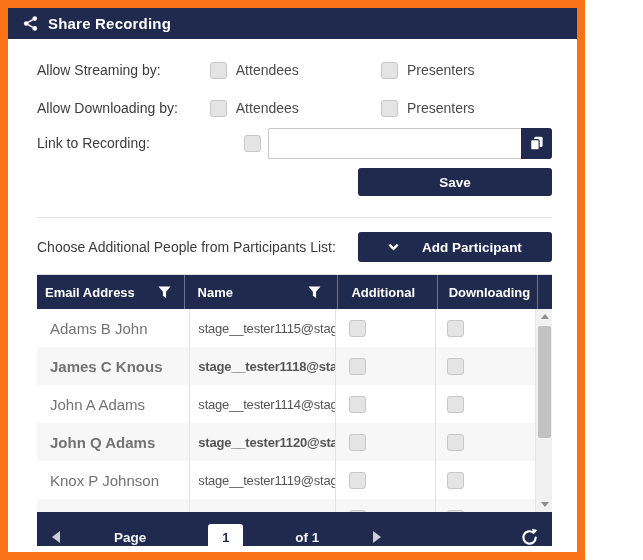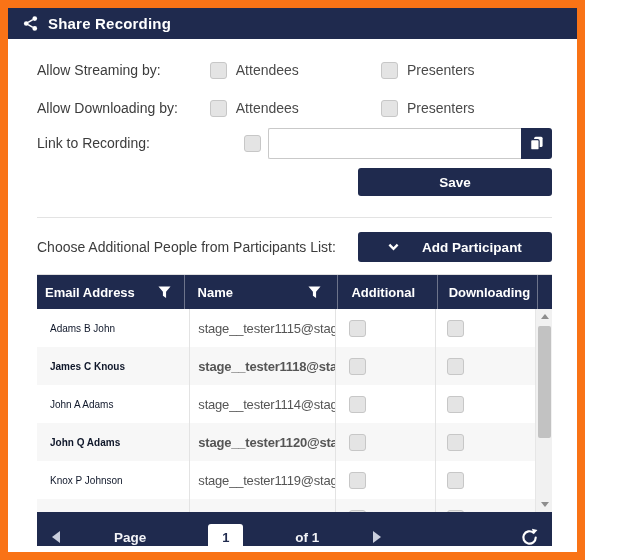--- a/index.html
+++ b/index.html
@@ -65,21 +65,21 @@
   .gh-email{ width:167px; padding:0 13px 0 8px; }
   .gh-stream{ width:113px; padding-left:13px; }
   .gh-down{ width:115px; padding-left:11px; }
   .gh-corner{ width:17px; }
   .grid-body{ position:relative; height:203px; overflow:hidden; background:#fff; }
   .rows{ margin-right:17px; }
   .grid-row{ display:flex; height:38px; align-items:center; background:#fff; }
   .grid-row.alt{ background:#f7f7f7;font-weight:bold; }
   .gr-cell{ height:100%; display:flex; align-items:center; overflow:hidden; white-space:nowrap; }
   .gr-cell + .gr-cell{ border-left:1px solid #e3e3e3; }
-  .gr-name{ width:174px; padding-left:13px; font-size:10px; color:#0f172a; }
+  .gr-name{ width:174px; padding-left:13px; font-size:15px; color:#737373; }
   .gr-email{ width:167px; padding-left:8px; font-size:13px; letter-spacing:-0.2px; color:#555; }
   .gr-stream{ width:113px; padding-left:13px; }
   .gr-down{ width:114px; padding-left:11px; }
   
   .vscroll{
     position:absolute; top:0; right:0; width:17px; height:100%;
     background:#f1f1f1; border-left:1px solid #e6e6e6;
   }
   .sb-btn{ position:absolute; left:0; width:17px; height:15px; display:flex; align-items:center; justify-content:center; cursor:pointer; }
   .sb-up{ top:0; }

